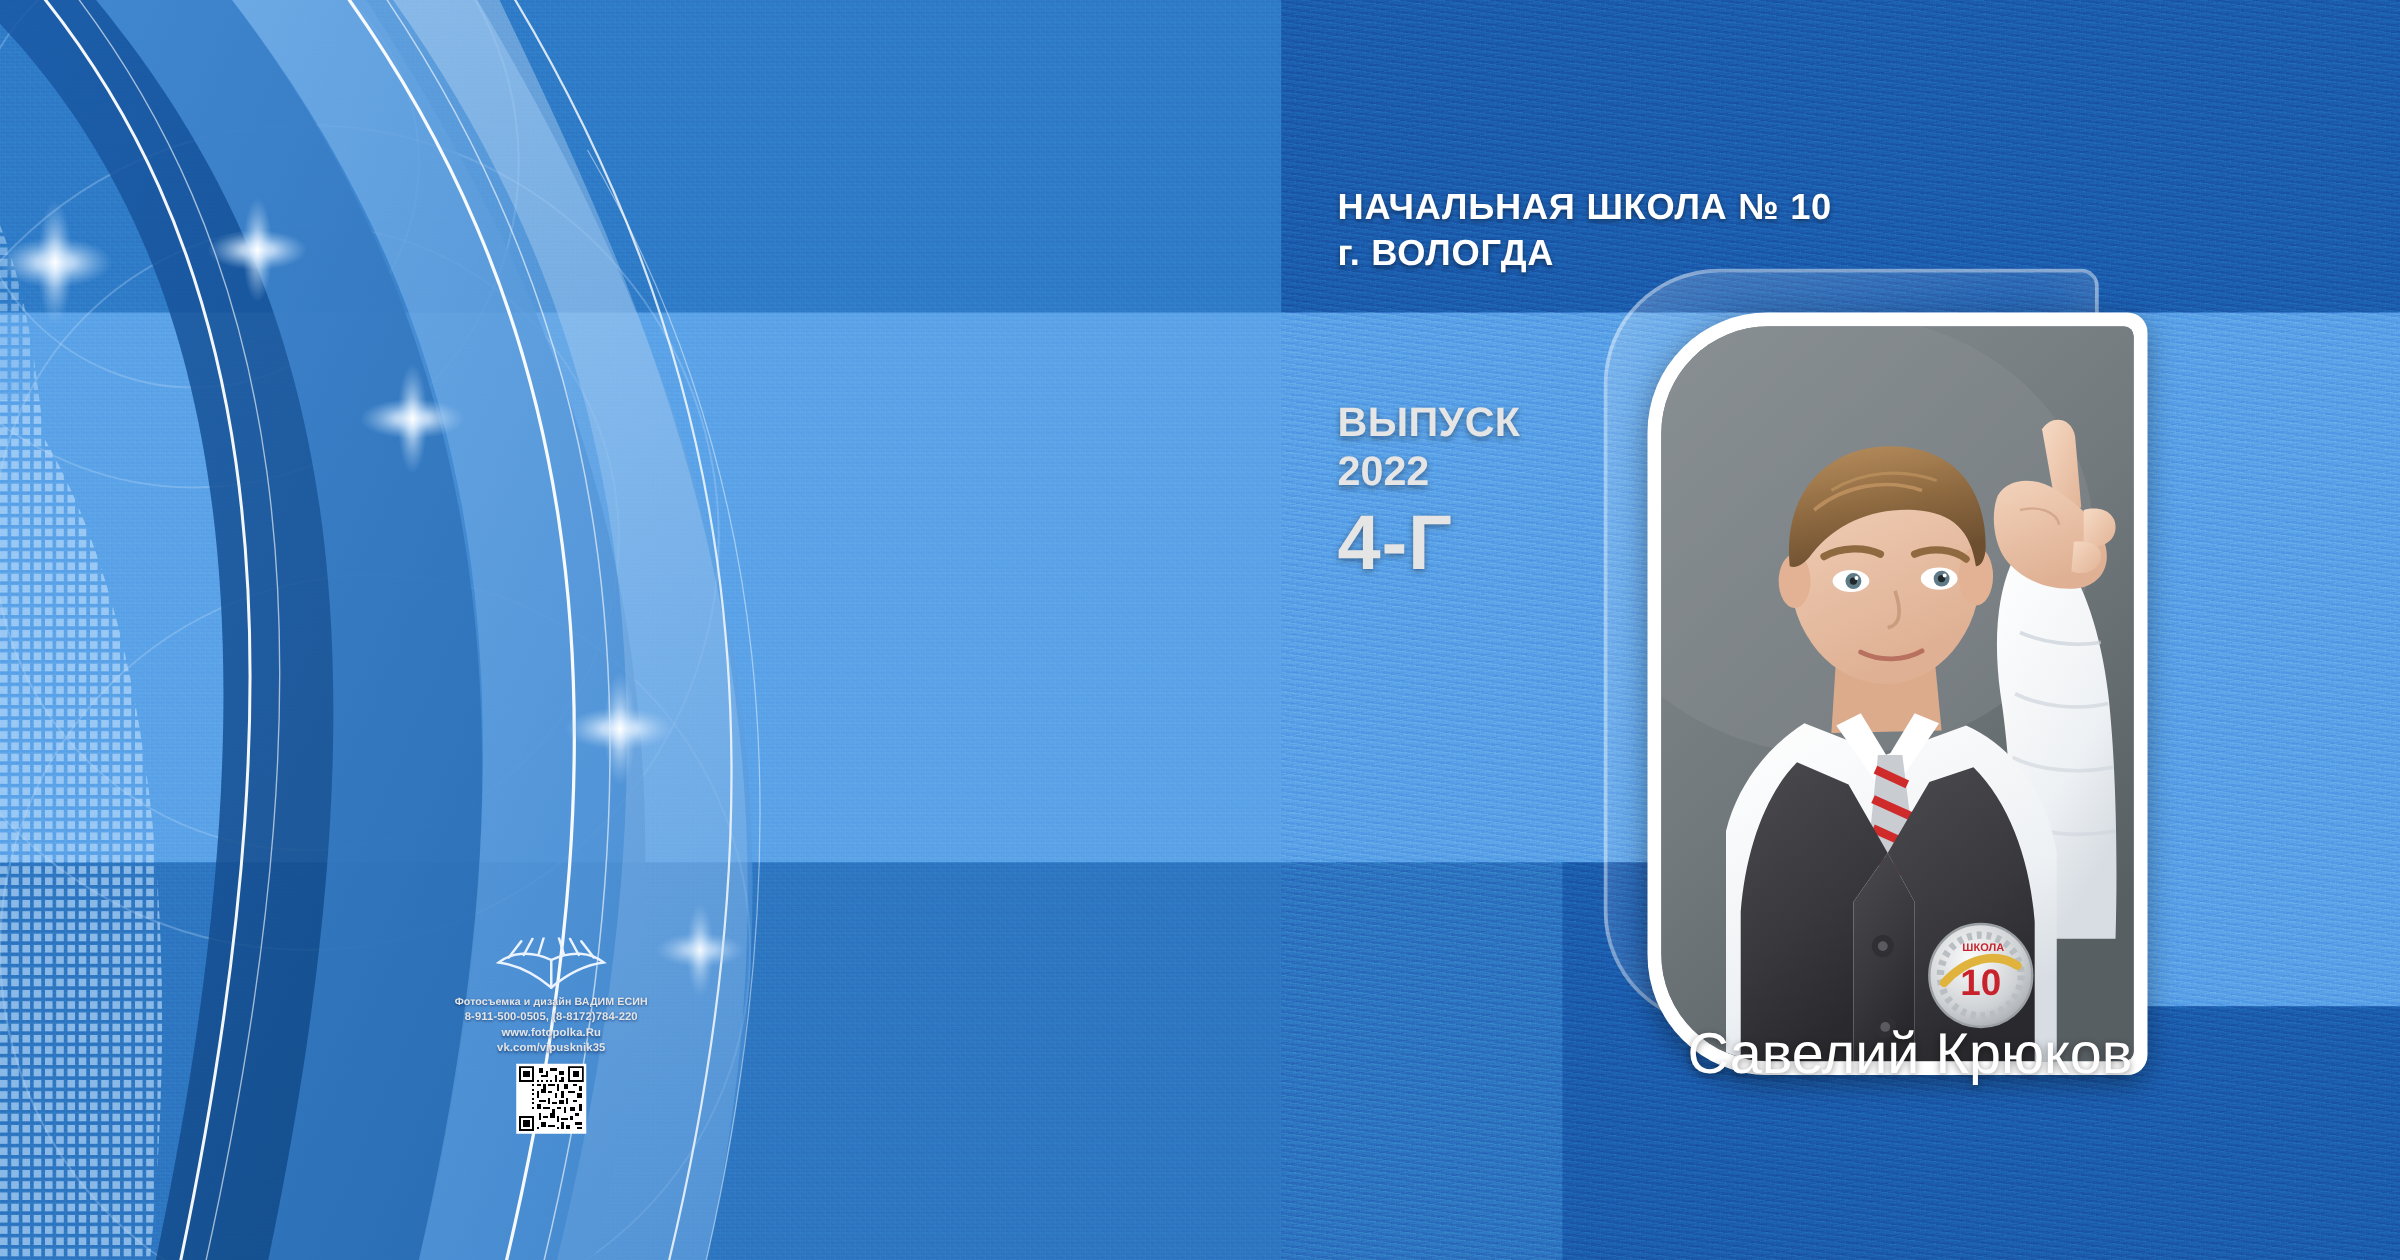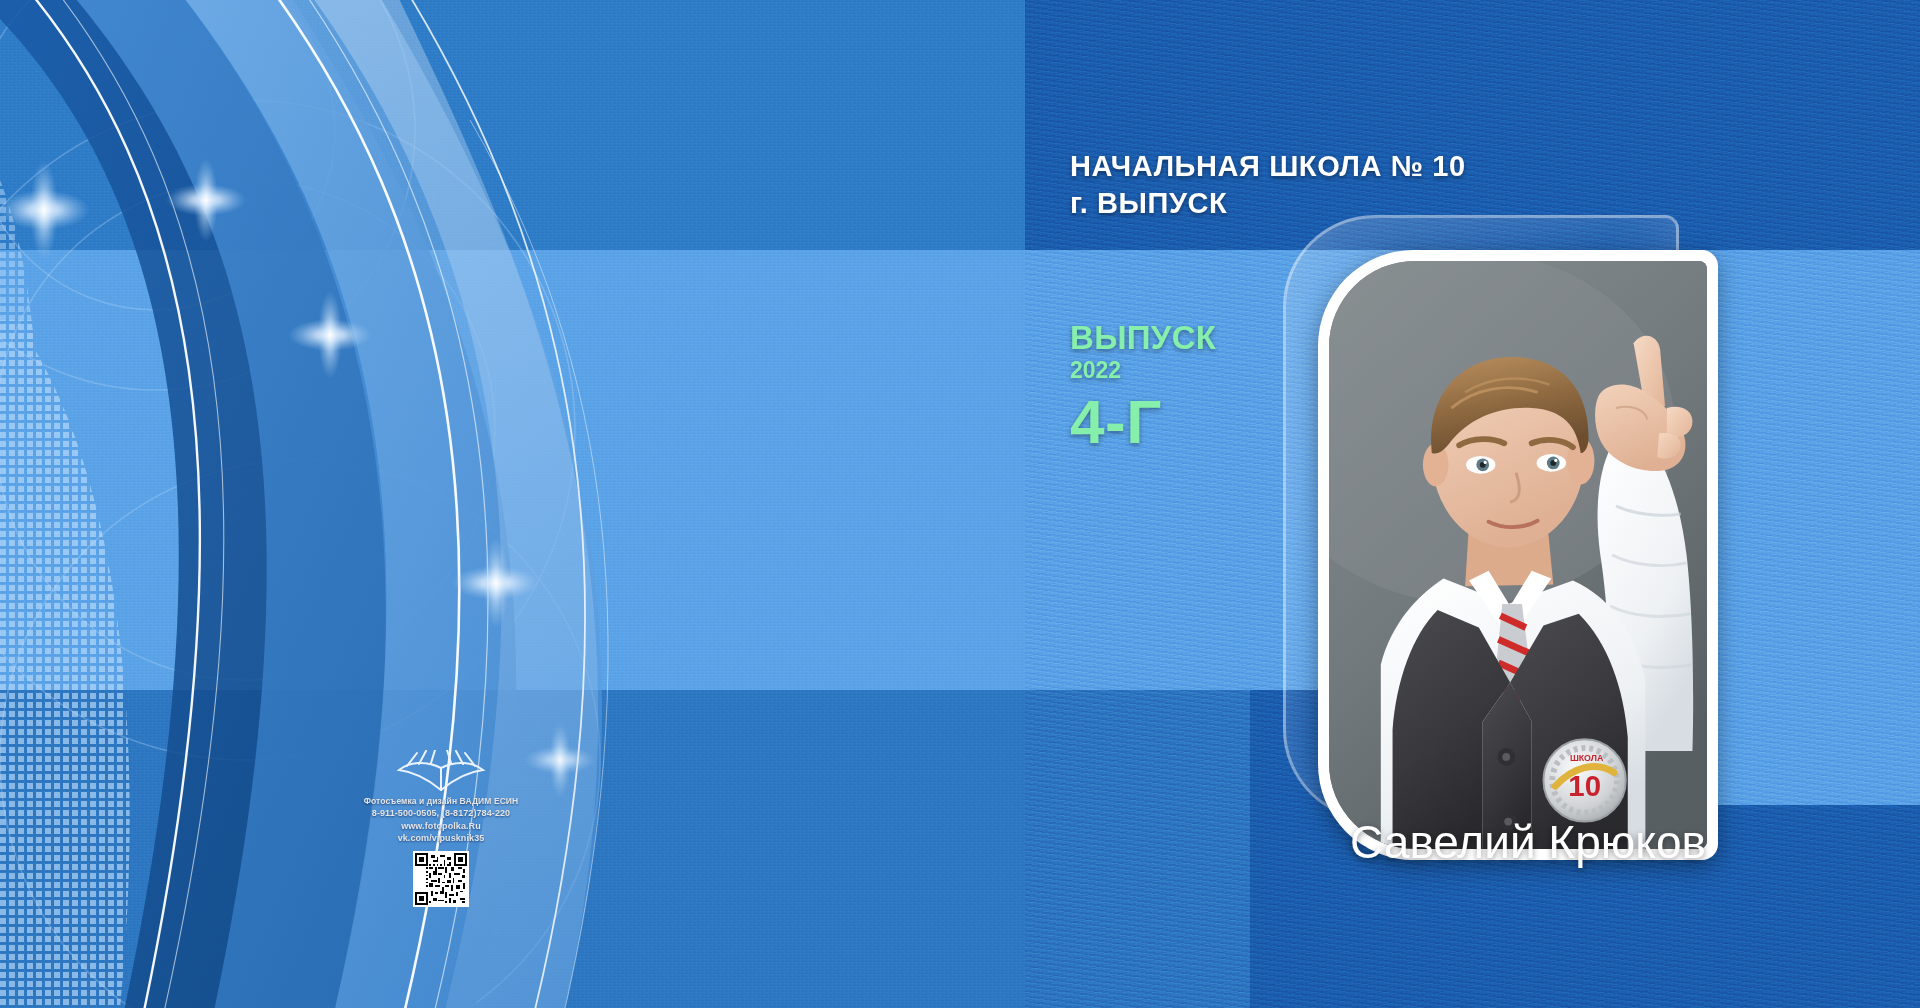--- a/index.html
+++ b/index.html
@@ -54,24 +54,24 @@
     color:#fff;
     text-shadow:0 2px 4px rgba(0,0,0,.45);
   }
   .school-line{
     font-size:29px;font-weight:bold;letter-spacing:.02em;line-height:1.28;
     white-space:nowrap;
   }
 
   .release-block{
     position:absolute;left:1070px;top:320px;
-    color:#86efac;text-shadow:0 2px 5px rgba(0,0,0,.38);
+    color:#e5e5e5;text-shadow:0 2px 5px rgba(0,0,0,.38);
   }
   .release-word{font-size:33px;font-weight:bold;line-height:1.08;letter-spacing:.01em;}
-  .release-year{font-size:23px;font-weight:bold;line-height:1.25;}
+  .release-year{font-size:33px;font-weight:bold;line-height:1.25;}
   .release-class{font-size:62px;font-weight:bold;line-height:1.15;letter-spacing:.01em;margin-top:2px;}
 
   
   .glass{
     position:absolute;left:1283px;top:215px;width:390px;height:600px;
     border:3px solid rgba(255,255,255,.40);
     border-radius:92px 14px 14px 92px;
     background:linear-gradient(120deg, rgba(255,255,255,.16), rgba(255,255,255,.05) 45%, rgba(255,255,255,.13));
     box-shadow:inset 0 0 40px rgba(255,255,255,.10);
   }
@@ -208,21 +208,21 @@
         <ellipse cx="496" cy="583" rx="44" ry="17" fill="url(#spark)"></ellipse>
         <ellipse cx="496" cy="583" rx="13" ry="46" fill="url(#spark)" opacity=".8"></ellipse>
         <ellipse cx="560" cy="760" rx="36" ry="14" fill="url(#spark)" opacity=".8"></ellipse>
         <ellipse cx="560" cy="760" rx="11" ry="38" fill="url(#spark)" opacity=".7"></ellipse>
       </g>
     </svg>
   </div>
 
   <div class="school-block">
     <div class="school-line">НАЧАЛЬНАЯ ШКОЛА № 10</div>
-    <div class="school-line">г. ВЫПУСК</div>
+    <div class="school-line">г. ВОЛОГДА</div>
   </div>
 
   <div class="release-block">
     <div class="release-word">ВЫПУСК</div>
     <div class="release-year">2022</div>
     <div class="release-class">4-Г</div>
   </div>
 
   <div class="glass"></div>
 

